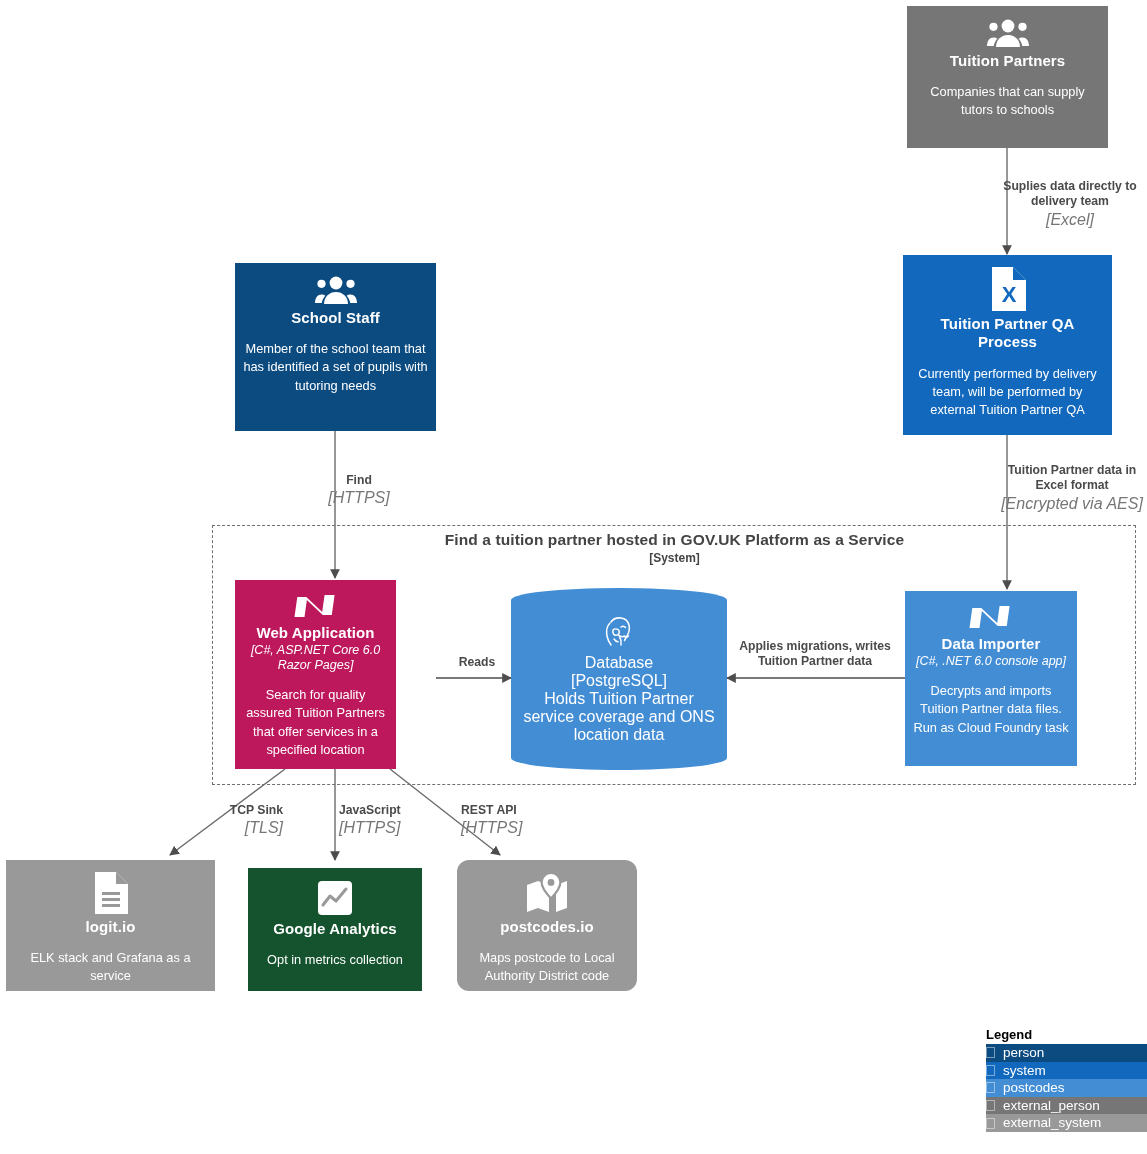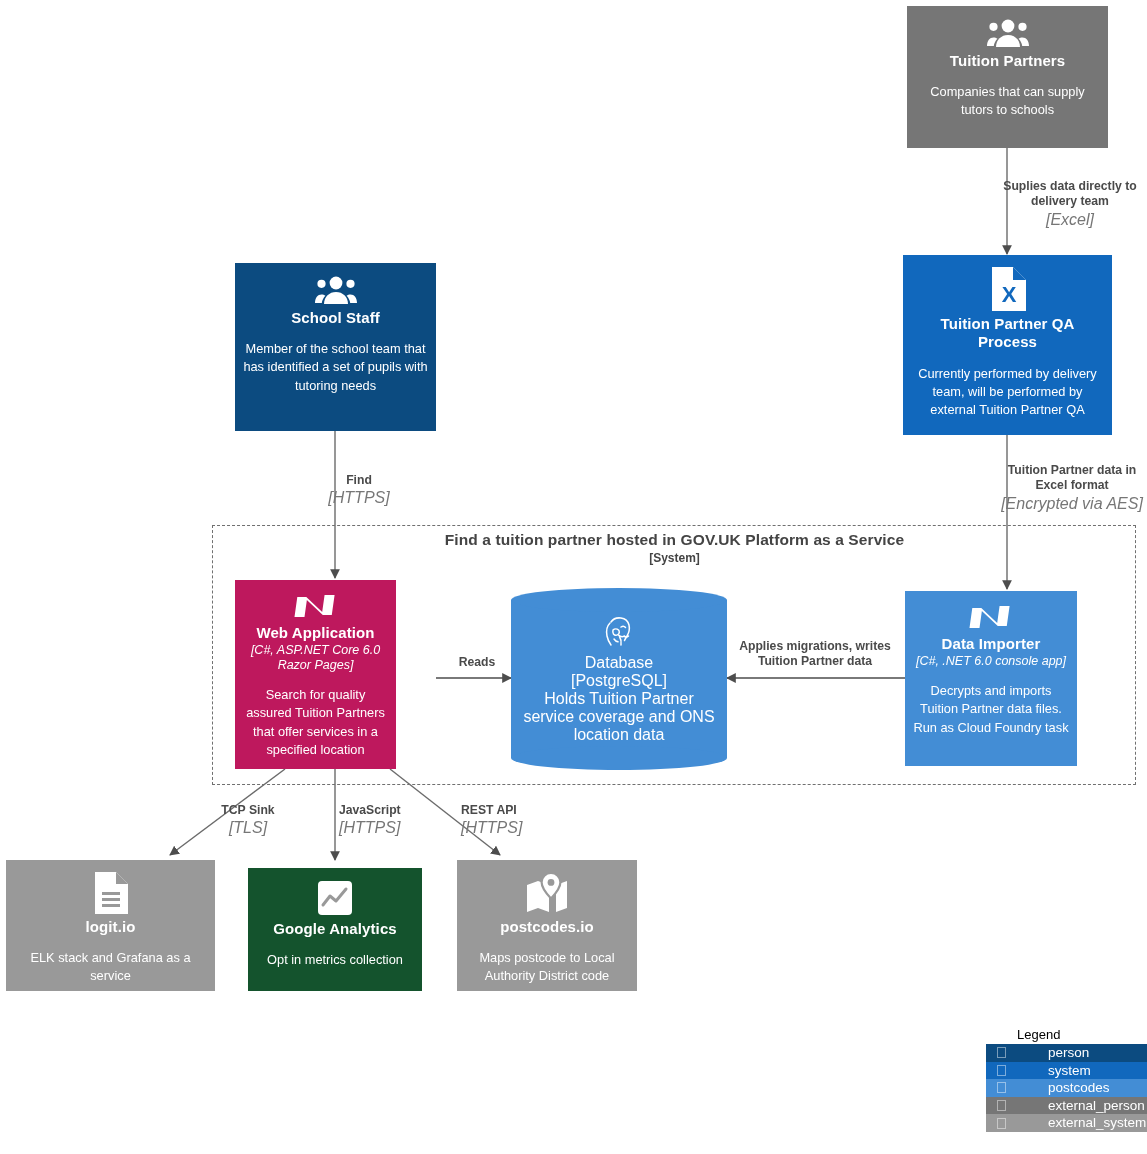--- a/index.html
+++ b/index.html
@@ -134,31 +134,29 @@
 
   
   .legend {
     position: absolute;
     left: 986px;
     top: 1027px;
     width: 161px;
   }
   .legend-title {
     font-size: 13px;
-    font-weight: normal;
+    font-weight: bold;
     color: #000;
     margin-bottom: 2px;
-    margin-left: 31px;
   }
   .legend-row {
     display: flex;
     align-items: center;
     height: 17.6px;
-    padding-left: 11px;
-    gap: 34px;
+    padding-left: 0;
   }
   .legend-row .sw {
     width: 9px; height: 11px;
     border: 1px solid rgba(255,255,255,0.45);
     margin-right: 8px;
     flex: 0 0 auto;
   }
   .legend-row .lb {
     font-size: 13.5px;
     color: #ffffff;
@@ -308,21 +306,21 @@
     <span class="icon">
       <svg width="36" height="36" viewBox="0 0 36 36">
         <rect x="1" y="1" width="34" height="34" rx="4" fill="#fff"></rect>
         <polyline points="6,25 13,16 19,21 29,9" fill="none" stroke="#999999" stroke-width="3" stroke-linejoin="round" stroke-linecap="round"></polyline>
       </svg>
     </span>
     <div class="nm">Google Analytics</div>
     <div class="desc">Opt in metrics collection</div>
   </div>
 
-  <div class="node ext-system" style="left: 457px; top: 860px; width: 180px; height: 131px; background: rgb(153, 153, 153);">
+  <div class="node ext-system" style="left: 457px; top: 860px; width: 180px; height: 131px; background: rgb(153, 153, 153); border-radius: 12px;">
     <span class="icon">
       <svg width="44" height="42" viewBox="0 0 44 42">
         <path d="M2 13 L13 9 L13 36 L2 40 Z" fill="#fff"></path>
         <path d="M13 9 L24 13 L24 40 L13 36 Z" fill="#fff"></path>
         <path d="M31 13 L42 9 L42 36 L31 40 Z" fill="#fff"></path>
         <path d="M26 1 c-5.2 0-9.4 4.1-9.4 9.2 c0 6.3 9.4 16.3 9.4 16.3 s9.4-10 9.4-16.3 C35.4 5.1 31.2 1 26 1 z" fill="#fff" stroke="#999999" stroke-width="2.2"></path>
         <circle cx="26" cy="10.4" r="3.4" fill="#999999"></circle>
       </svg>
     </span>
     <div class="nm">postcodes.io</div>
@@ -345,21 +343,21 @@
   </div>
 
   <div class="edge-label" style="left:441px; top:655px; width:72px;">
     <div class="el-txt">Reads</div>
   </div>
 
   <div class="edge-label" style="left:729px; top:639px; width:172px;">
     <div class="el-txt">Applies migrations, writes Tuition Partner data</div>
   </div>
 
-  <div class="edge-label" style="left:213px; top:803px; width:70px; text-align:center;">
+  <div class="edge-label" style="left:213px; top:803px; width:70px; text-align:right;">
     <div class="el-txt">TCP Sink</div>
     <div class="el-tech">[TLS]</div>
   </div>
 
   <div class="edge-label" style="left:339px; top:803px; width:80px; text-align:left;">
     <div class="el-txt">JavaScript</div>
     <div class="el-tech">[HTTPS]</div>
   </div>
 
   <div class="edge-label" style="left:461px; top:803px; width:70px; text-align:left;">

